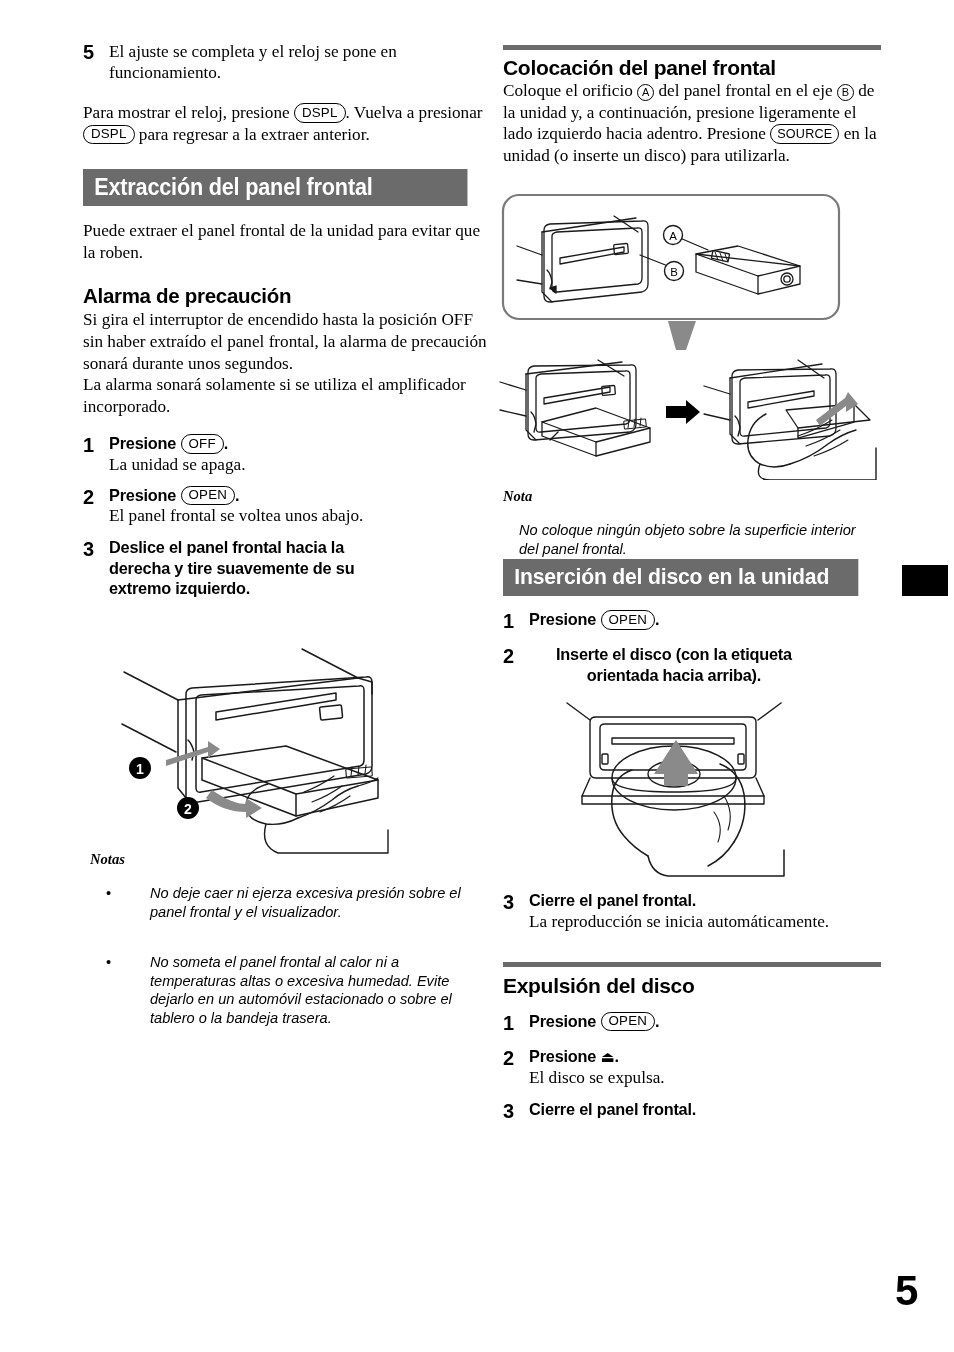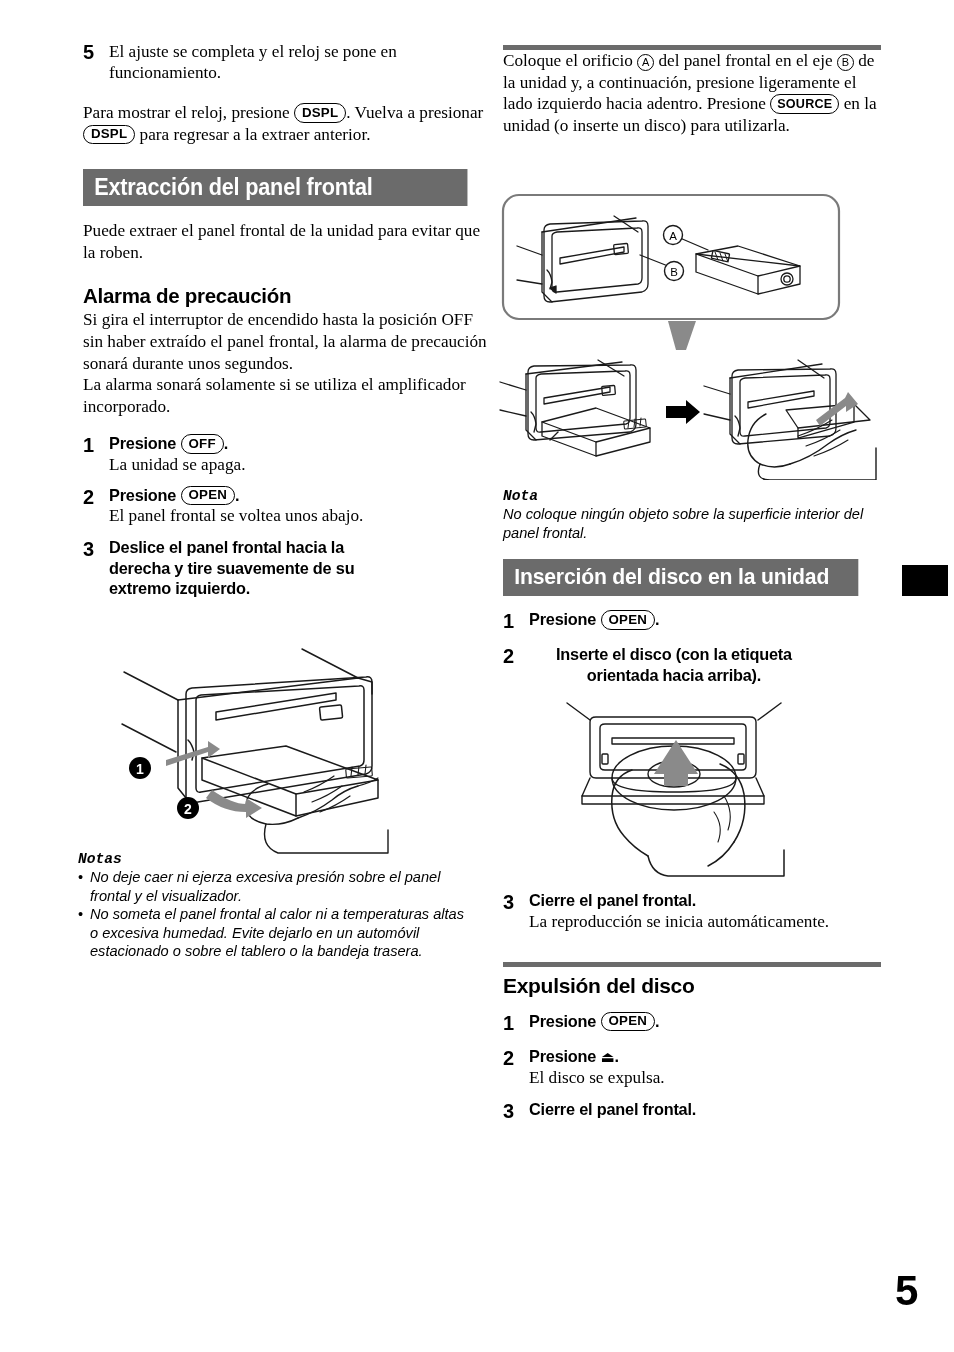--- a/index.html
+++ b/index.html
@@ -22,33 +22,33 @@
   .step{display:flex;align-items:flex-start;margin:0;}
   .step-num{font-family:"Liberation Sans",sans-serif;font-weight:bold;font-size:20px;line-height:24px;
             width:26px;flex:0 0 26px;}
   .step-body{flex:1 1 auto;}
   .step-title{font-family:"Liberation Sans",sans-serif;font-weight:bold;font-size:16.3px;line-height:20.5px;
               letter-spacing:-0.2px;}
   .step-desc{font-family:"Liberation Serif",serif;font-size:17.2px;line-height:21px;}
 
   
   .key{display:inline-block;border:1.4px solid #000;border-radius:10px;
-       font-family:"Liberation Sans",sans-serif;font-weight:bold;font-size:13.3px;line-height:14px;
+       font-family:"Liberation Sans",sans-serif;font-weight:normal;font-size:13.3px;line-height:14px;
        padding:1.5px 7px 2px;vertical-align:1.5px;letter-spacing:0.2px;}
   .key-s{font-size:12.6px;padding:1.5px 6px 2px;}
 
   
   .circ{display:inline-block;width:15px;height:15px;border:1.3px solid #000;border-radius:50%;
         font-family:"Liberation Sans",sans-serif;font-size:11px;line-height:15px;text-align:center;
         vertical-align:0px;font-weight:normal;}
 
   
-  .note-h{font-family:Liberation Mono, monospace;font-weight:bold;font-style:italic;font-size:14.6px;
+  .note-h{font-family:Liberation Serif, serif;font-weight:bold;font-style:italic;font-size:14.6px;
           line-height:18px;margin:0;}
-  .note-t{font-family:"Liberation Sans",sans-serif;font-style:italic;font-size:14.6px;line-height:18.6px;margin:0;}
+  .note-t{font-family:"Liberation Sans",sans-serif;font-style:italic;font-size:14.6px;line-height:18.6px;margin:16px;}
   .note-li{display:flex;}
   .note-bul{width:12px;flex:0 0 12px;font-style:normal;}
 
   .eject{font-family:"DejaVu Sans",sans-serif;font-size:15px;}
 
   .tab-mark{position:absolute;background:#000;}
   .pageno{position:absolute;font-family:"Liberation Sans",sans-serif;font-weight:bold;font-size:42px;
           line-height:42px;}
   .fig{position:absolute;}
 </style>
@@ -146,35 +146,36 @@
     <g>
       <circle cx="20" cy="120" r="11" fill="#000"></circle>
       <text x="20" y="126" font-family="Liberation Sans, sans-serif" font-size="14" font-weight="bold" fill="#fff" text-anchor="middle">1</text>
     </g>
     <g>
       <circle cx="68" cy="160" r="11" fill="#000"></circle>
       <text x="68" y="166" font-family="Liberation Sans, sans-serif" font-size="14" font-weight="bold" fill="#fff" text-anchor="middle">2</text>
     </g>
   </svg>
 
-  <div style="position:absolute;left:78px;top:850px;width:395px;">
+  <div style="position:absolute;left:90px;top:850px;width:395px;">
     <div class="note-h">Notas</div>
     <div class="note-li">
       <div class="note-bul note-t">•</div>
       <div class="note-t">No deje caer ni ejerza excesiva presión sobre el panel frontal y el visualizador.</div>
     </div>
     <div class="note-li">
       <div class="note-bul note-t">•</div>
       <div class="note-t">No someta el panel frontal al calor ni a temperaturas altas o excesiva humedad. Evite dejarlo en un automóvil estacionado o sobre el tablero o la bandeja trasera.</div>
     </div>
   </div>
 
   <div class="col col-right">
 
     <div class="rule" style="margin-top:45px;"></div>
+    <h2 class="sub-h" style="margin-top:6px;font-size:21px;">Colocación del panel frontal</h2>
 
     <p class="body-p" style="margin-top:0;"><span>Coloque el orificio</span> <span class="circ">A</span> <span>del panel frontal en el eje</span> <span class="circ">B</span> <span>de la unidad y, a continuación, presione ligeramente el lado izquierdo hacia adentro. Presione</span> <span class="key key-s">SOURCE</span> <span>en la unidad (o inserte un disco) para utilizarla.</span></p>
   </div>
 
   <svg class="fig" style="left:500px;top:192px;" width="386" height="160" viewBox="0 0 386 160">
     <rect x="3" y="3" width="336" height="124" rx="16" ry="16" fill="none" stroke="#7a7a7a" stroke-width="2.2"></rect>
     <g fill="none" stroke="#1a1a1a" stroke-width="1.3" stroke-linejoin="round" stroke-linecap="round">
       <line x1="17" y1="54" x2="42" y2="63"></line>
       <line x1="17" y1="88" x2="42" y2="92"></line>
       <line x1="114" y1="24" x2="138" y2="40"></line>

